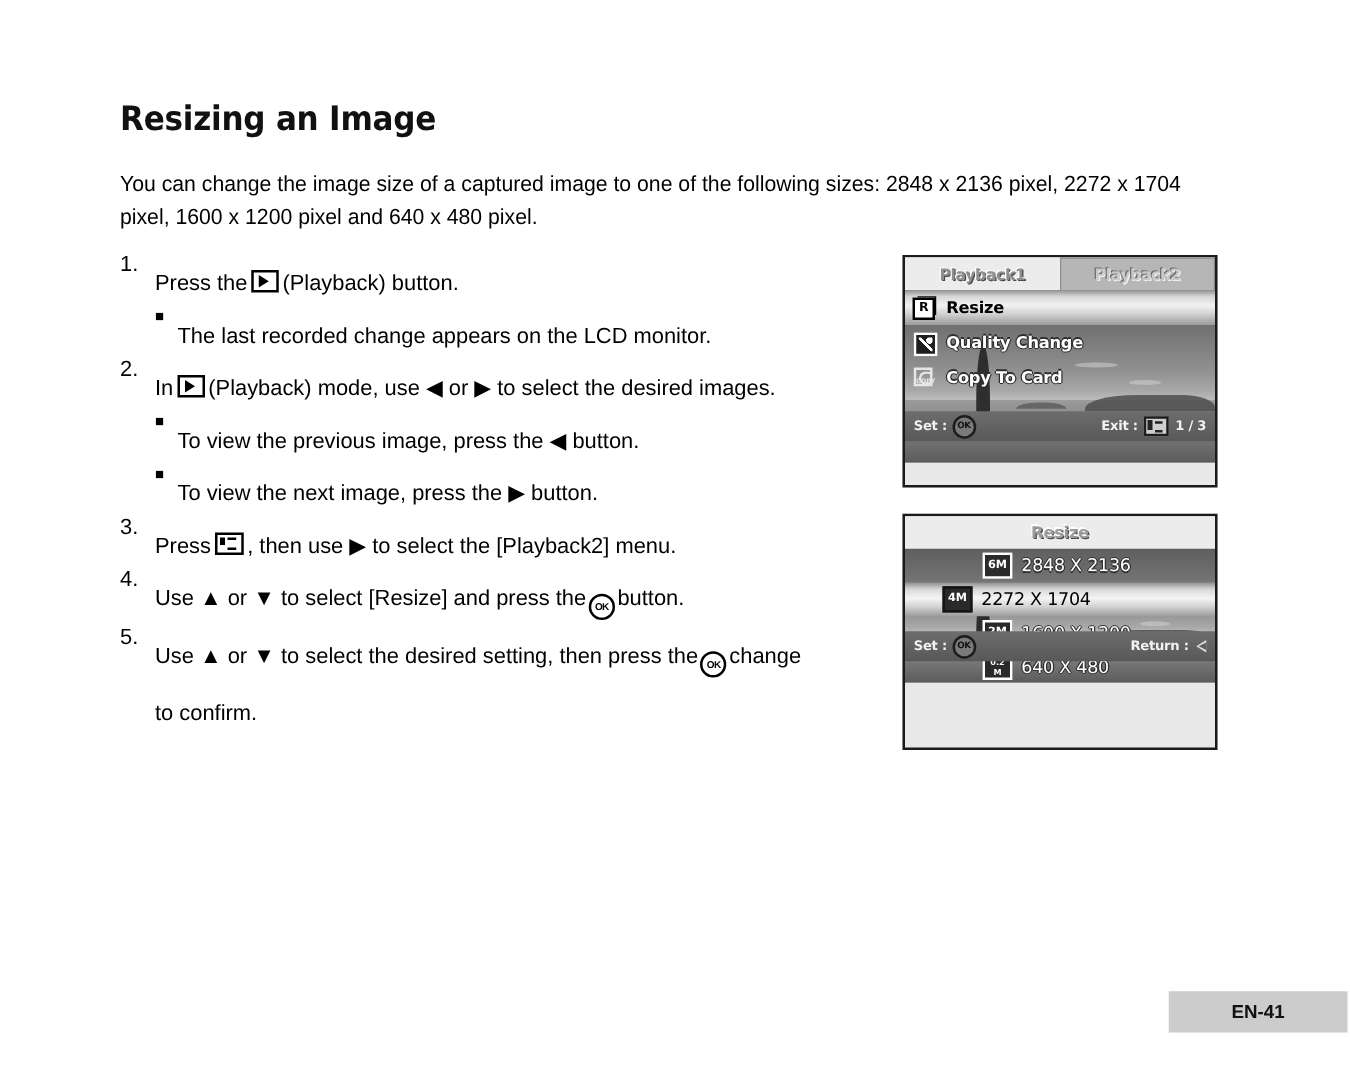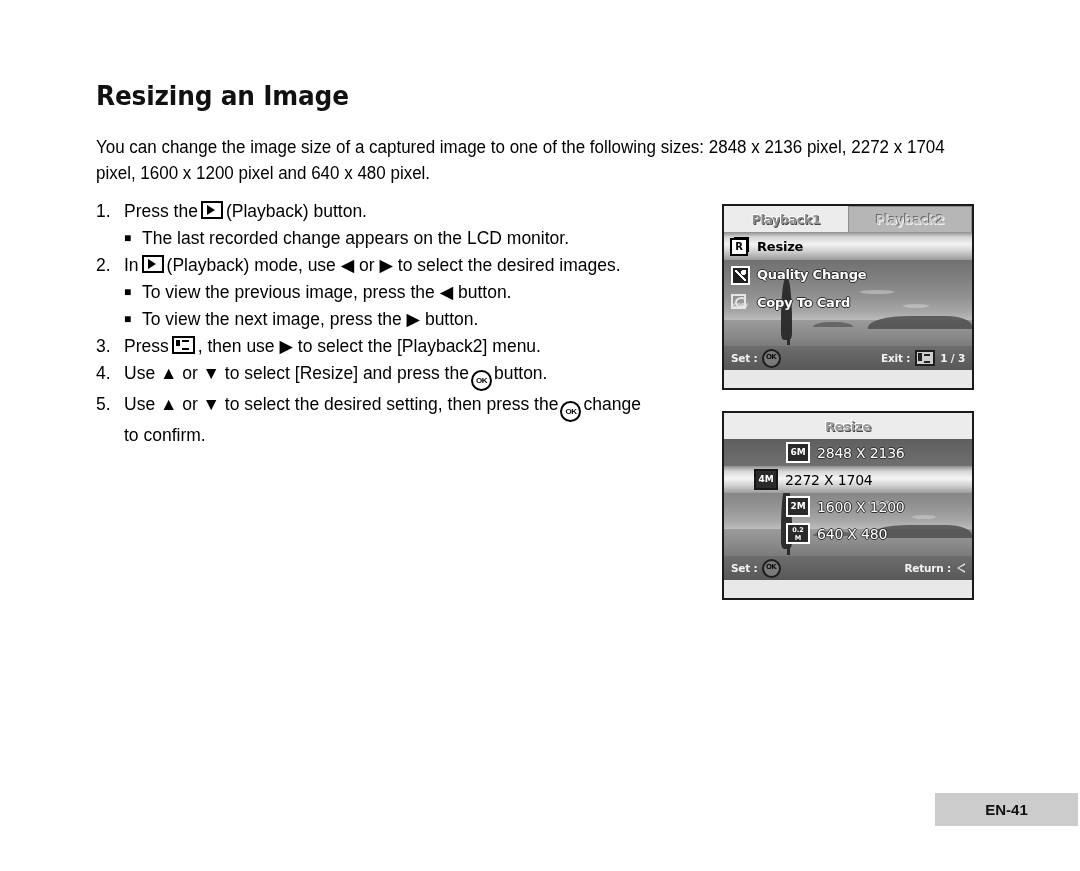--- a/index.html
+++ b/index.html
@@ -55,21 +55,21 @@
   .step-row {
     display: flex;
     align-items: flex-start;
     white-space: nowrap;
   }
   .step-num {
     width: 28px;
     flex: 0 0 28px;
     text-align: left;
   }
-  .step-text { flex: 1 1 auto; }
+  .step-text { flex: 1 1 auto; margin-top: 15px; }
   .sub-row {
     display: flex;
     align-items: flex-start;
     white-space: nowrap;
   }
   .sub-gap { width: 28px; flex: 0 0 28px; }
   .sub-bullet {
     flex: 0 0 18px;
     font-size: 12px;
     line-height: 27px;
@@ -317,21 +317,21 @@
     left: 2px; top: 1px;
     width: 9px; height: 7px;
     border: 2px solid #e6e6e6;
     border-radius: 50%;
     border-right-color: transparent;
   }
 
   
   .statusbar {
     position: absolute;
-    left: 0; right: 0; bottom: 0;
+    left: 0; right: 0; bottom: 17px;
     height: 22px;
     background: linear-gradient(to bottom, #6d6d6d, #585858);
     display: flex;
     align-items: center;
     padding: 12px 7px;
     box-sizing: border-box;
     font-size: 10.5px;
     font-weight: bold;
     color: #f2f2f2;
     letter-spacing: -0.2px;
@@ -586,21 +586,21 @@
         <span>1 / 3</span>
       </span>
     </div>
   </div>
 </div>
 
 <div class="lcd" id="lcd-resize">
 
   <div class="dlg-header">Resize</div>
 
-  <div class="photo" style="height:141px;">
+  <div class="photo" style="height:107px;">
     <div class="cloud" style="left:58%; top:44%; width:32px;"></div>
     <div class="cloud" style="left:76%; top:54%; width:24px;"></div>
     <div class="ground"></div>
     <div class="treeline"></div>
     <div class="treeline2"></div>
     <div class="cypress"></div>
     <div class="cypress-trunk"></div>
 
     <div class="size-rows">
 

